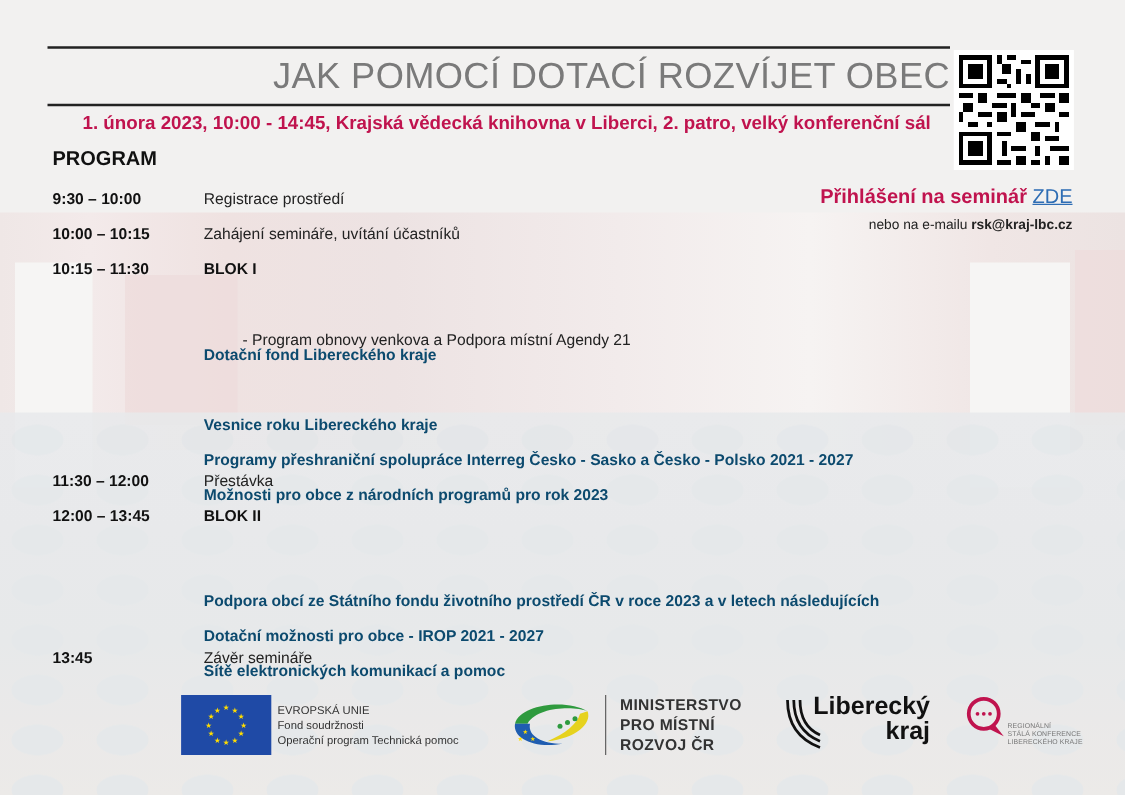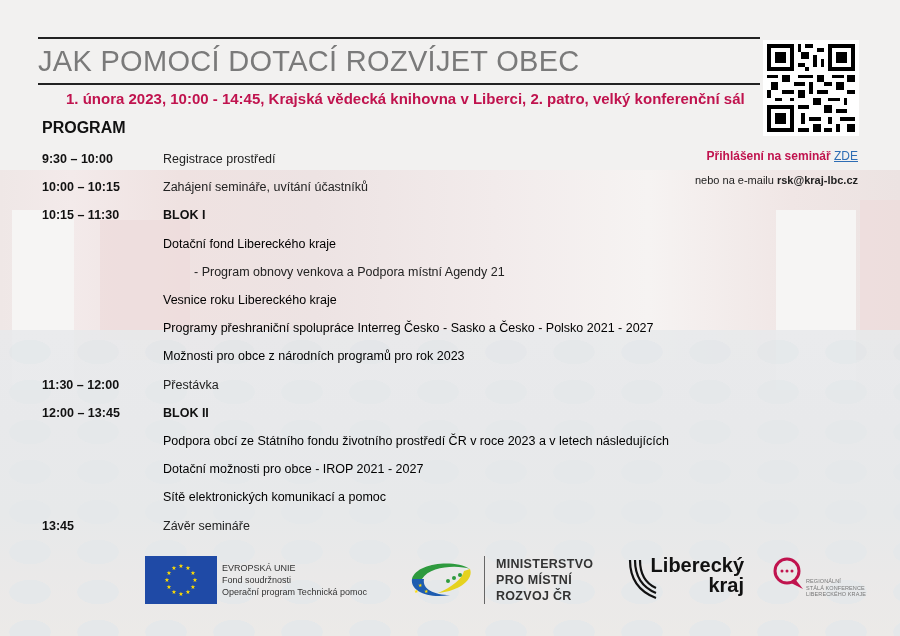--- a/index.html
+++ b/index.html
@@ -10,36 +10,36 @@
     background: linear-gradient(90deg, #efe7e6 0%, #f3eaea 8%, #efe2e1 20%, #ede3e3 35%, #f2ebeb 55%, #f6f3f2 72%, #f0e6e5 88%, #ece3e2 100%); }
   .bg .pillar { position: absolute; background: #f6f5f4; }
   .bg .curtain { position: absolute; background: #eedcdc; opacity: .8; }
   .bg .seats { position: absolute; left: 0; top: 330px; width: 900px; height: 306px;
     background:
       radial-gradient(ellipse 34px 20px at 30px 22px, #e3e7ea 60%, transparent 62%) 0 0/68px 40px,
       linear-gradient(180deg, #e8eaec 0%, #e6e8ea 60%, #eceae8 100%); opacity: .85; }
   .bg .topfade { position: absolute; left: 0; top: 0; width: 900px; height: 175px; background: #f2f1f0; }
 
   .hline { position: absolute; height: 2px; background: #222; }
-  .title { position: absolute; left: 38px; width: 722px; top: 40px; height: 42px; text-align: left;
+  .title { position: absolute; left: 38px; width: 722px; top: 40px; height: 42px; text-align: right;
     font-size: 29px; color: #7a7a7a; letter-spacing: .3px; line-height: 42px; }
   .subtitle { position: absolute; left: 66px; top: 90px; font-size: 15px; font-weight: bold; color: #c0134e; white-space: nowrap; }
   .program-h { position: absolute; left: 42px; top: 119px; font-size: 16px; font-weight: bold; color: #111; }
 
   .qr { position: absolute; left: 763px; top: 40px; width: 96px; height: 96px; background: #fff; }
-  .reg { position: absolute; right: 42px; top: 149px; font-size: 12px; font-weight: bold; color: #c0134e; white-space: nowrap; }
+  .reg { position: absolute; right: 42px; top: 149px; font-size: 16px; font-weight: bold; color: #c0134e; white-space: nowrap; }
   .reg a { color: #2e6db4; text-decoration: underline; font-weight: normal; }
   .mail { position: absolute; right: 42px; top: 174px; font-size: 11px; color: #222; white-space: nowrap; }
   .mail b { font-weight: bold; }
 
   .row { position: absolute; font-size: 12.5px; white-space: nowrap; }
   .time { left: 42px; font-weight: bold; color: #111; }
   .item { left: 163px; color: #222; }
   .item.bold { font-weight: bold; color: #111; }
-  .item.red { font-weight: normal; color: #000000; }
+  .item.red { font-weight: bold; color: #0c4a6e; margin-top: 40px; }
   .item.sub { left: 194px; }
 
   .footer-eu { position: absolute; left: 145px; top: 556px; width: 72px; height: 48px; background: #1f4aa6; }
   .eu-text { position: absolute; left: 222px; top: 562px; font-size: 9px; line-height: 12px; color: #333; }
   .mmr-logo { position: absolute; left: 404px; top: 557px; width: 70px; height: 44px; }
   .mmr-sep { position: absolute; left: 484px; top: 556px; width: 1px; height: 48px; background: #666; }
   .mmr-text { position: absolute; left: 496px; top: 556px; font-size: 12.5px; font-weight: bold; line-height: 16px; color: #333; letter-spacing: .3px; }
   .lk-logo { position: absolute; left: 628px; top: 556px; width: 116px; height: 46px; }
   .lk-text { position: absolute; left: 650px; top: 555px; font-size: 20px; font-weight: bold; line-height: 20px; color: #111; text-align: right; width: 94px; }
   .rsk-logo { position: absolute; left: 771px; top: 556px; width: 34px; height: 34px; }

